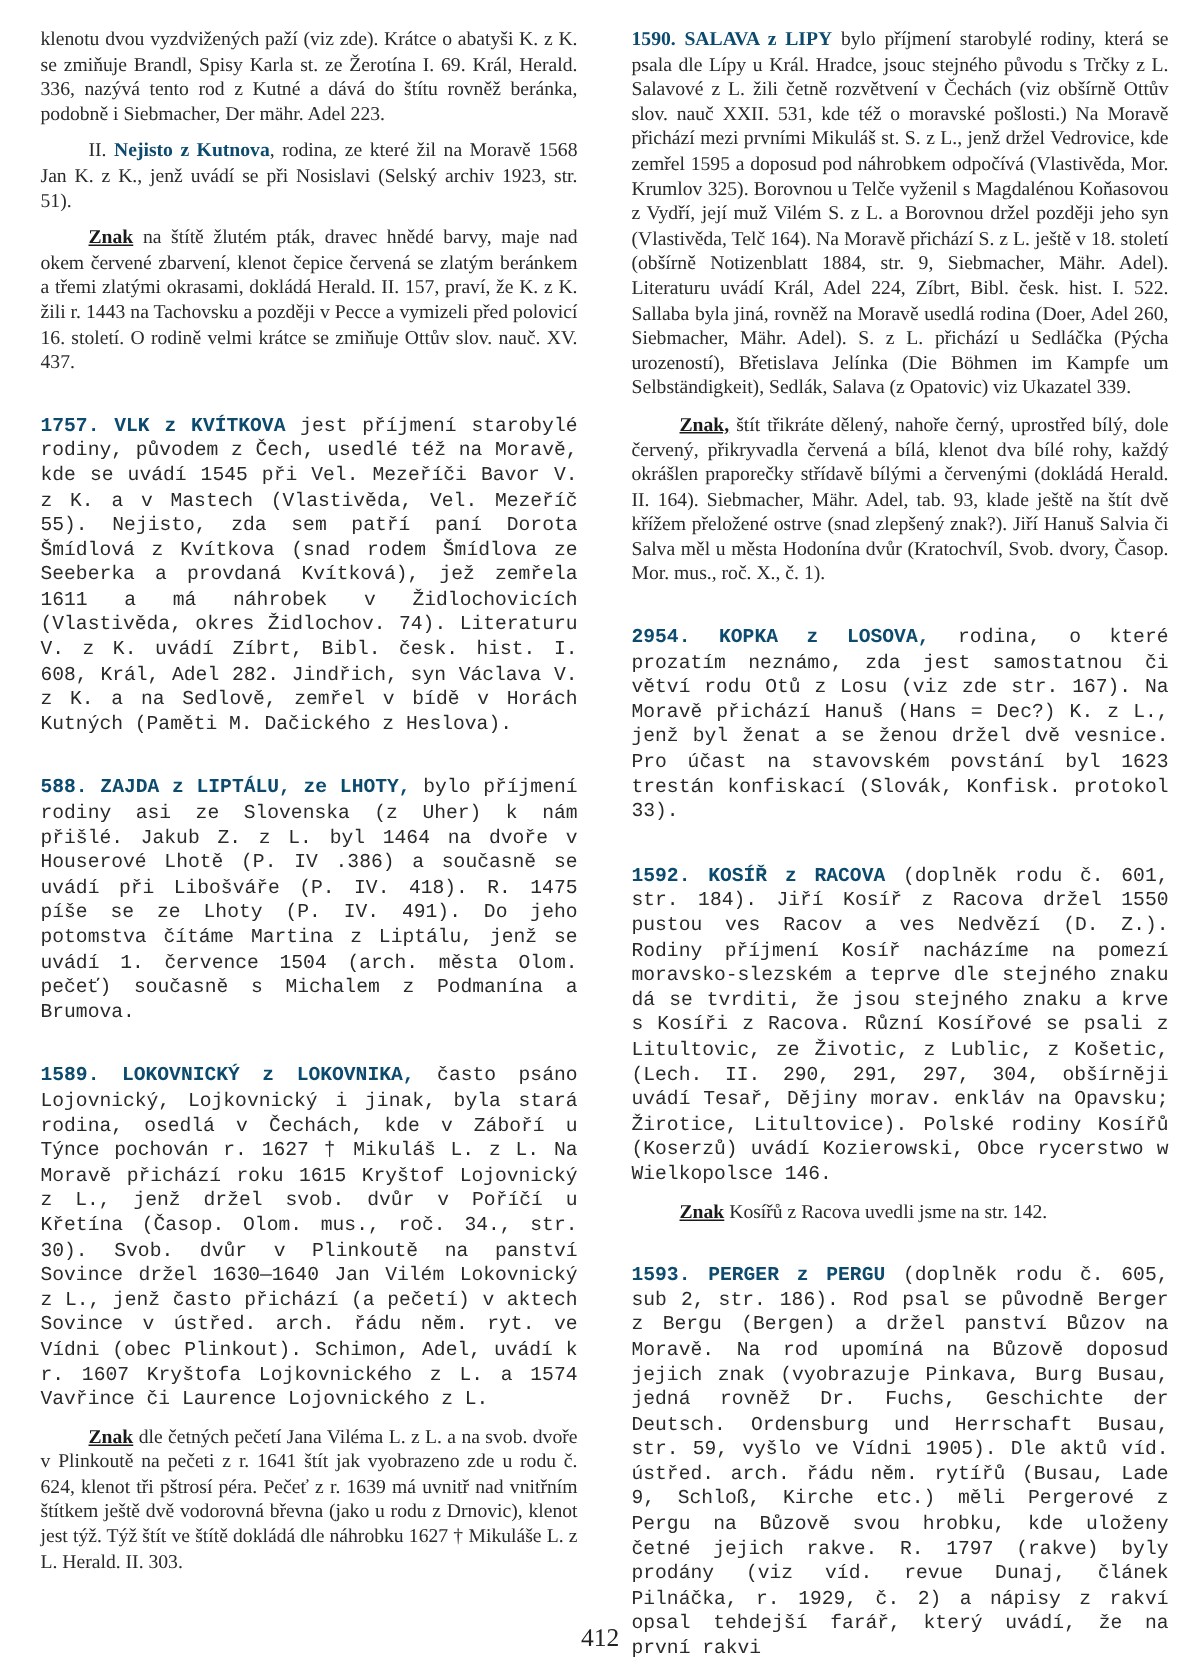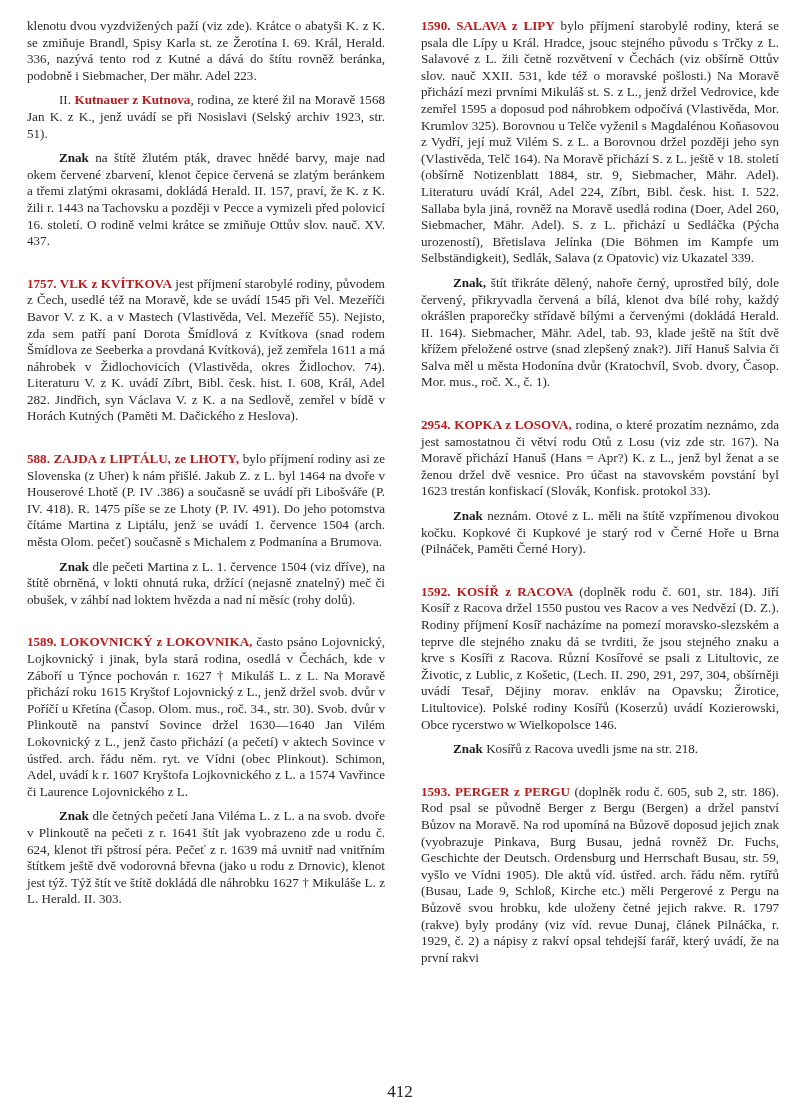--- a/index.html
+++ b/index.html
@@ -5,51 +5,49 @@
   html, body { margin: 0; padding: 0; background: #ffffff; }
   body { width: 800px; height: 1120px; position: relative; overflow: hidden;
          font-family: "Liberation Serif", "DejaVu Serif", serif; color: #2a2a2a; }
   .col { position: absolute; top: 18px; width: 358px; font-size: 13.1px; line-height: 16.6px;
          text-align: justify; hyphens: manual; }
   .col.left { left: 27px; }
   .col.right { left: 421px; width: 358px; }
   p { margin: 0; }
   .indent { text-indent: 32px; }
   .gap-s { margin-top: 8px; }
-  .gap-l { margin-top: 26px; }
-  .entry-head { font-weight: bold; color: #b91c1c; }
-  .znak { font-weight: bold; color: #1a1a1a; }
+  .gap-l { margin-top: 26px; font-family: Liberation Mono, monospace; }
+  .entry-head { font-weight: bold; color: #0c4a6e; }
+  .znak { font-weight: bold; color: #1a1a1a; text-decoration: underline; }
   .page-num { position: absolute; top: 1082px; left: 0; width: 800px; text-align: center;
               font-size: 17px; color: #222; }
 </style>
 </head>
 <body>
 
 <div class="col left">
   <p>klenotu dvou vyzdvižených paží (viz zde). Krátce o abatyši K. z K. se zmiňuje Brandl, Spisy Karla st. ze Žerotína I. 69. Král, Herald. 336, nazývá tento rod z Kutné a dává do štítu rovněž beránka, podobně i Siebmacher, Der mähr. Adel 223.</p>
 
-  <p class="indent gap-s"><span>II. </span><span class="entry-head">Kutnauer z Kutnova</span><span>, rodina, ze které žil na Moravě 1568 Jan K. z K., jenž uvádí se při Nosislavi (Selský archiv 1923, str. 51).</span></p>
+  <p class="indent gap-s"><span>II. </span><span class="entry-head">Nejisto z Kutnova</span><span>, rodina, ze které žil na Moravě 1568 Jan K. z K., jenž uvádí se při Nosislavi (Selský archiv 1923, str. 51).</span></p>
 
   <p class="indent gap-s"><span class="znak">Znak</span><span> na štítě žlutém pták, dravec hnědé barvy, maje nad okem červené zbarvení, klenot čepice červená se zlatým beránkem a třemi zlatými okrasami, dokládá Herald. II. 157, praví, že K. z K. žili r. 1443 na Tachovsku a později v Pecce a vymizeli před polovicí 16. století. O rodině velmi krátce se zmiňuje Ottův slov. nauč. XV. 437.</span></p>
 
   <p class="gap-l"><span class="entry-head">1757. VLK z KVÍTKOVA</span><span> jest příjmení starobylé rodiny, původem z Čech, usedlé též na Moravě, kde se uvádí 1545 při Vel. Mezeříči Bavor V. z K. a v Mastech (Vlastivěda, Vel. Mezeříč 55). Nejisto, zda sem patří paní Dorota Šmídlová z Kvítkova (snad rodem Šmídlova ze Seeberka a provdaná Kvítková), jež zemřela 1611 a má náhrobek v Židlochovicích (Vlastivěda, okres Židlochov. 74). Literaturu V. z K. uvádí Zíbrt, Bibl. česk. hist. I. 608, Král, Adel 282. Jindřich, syn Václava V. z K. a na Sedlově, zemřel v bídě v Horách Kutných (Paměti M. Dačického z Heslova).</span></p>
 
   <p class="gap-l"><span class="entry-head">588. ZAJDA z LIPTÁLU, ze LHOTY,</span><span> bylo příjmení rodiny asi ze Slovenska (z Uher) k nám přišlé. Jakub Z. z L. byl 1464 na dvoře v Houserové Lhotě (P. IV .386) a současně se uvádí při Libošváře (P. IV. 418). R. 1475 píše se ze Lhoty (P. IV. 491). Do jeho potomstva čítáme Martina z Liptálu, jenž se uvádí 1. července 1504 (arch. města Olom. pečeť) současně s Michalem z Podmanína a Brumova.</span></p>
-  <p class="indent gap-s"><span class="znak">Znak</span><span> dle pečeti Martina z L. 1. července 1504 (viz dříve), na štítě obrněná, v lokti ohnutá ruka, držící (nejasně znatelný) meč či obušek, v záhbí nad loktem hvězda a nad ní měsíc (rohy dolů).</span></p>
 
   <p class="gap-l"><span class="entry-head">1589. LOKOVNICKÝ z LOKOVNIKA,</span><span> často psáno Lojovnický, Lojkovnický i jinak, byla stará rodina, osedlá v Čechách, kde v Záboří u Týnce pochován r. 1627 † Mikuláš L. z L. Na Moravě přichází roku 1615 Kryštof Lojovnický z L., jenž držel svob. dvůr v Poříčí u Křetína (Časop. Olom. mus., roč. 34., str. 30). Svob. dvůr v Plinkoutě na panství Sovince držel 1630—1640 Jan Vilém Lokovnický z L., jenž často přichází (a pečetí) v aktech Sovince v ústřed. arch. řádu něm. ryt. ve Vídni (obec Plinkout). Schimon, Adel, uvádí k r. 1607 Kryštofa Lojkovnického z L. a 1574 Vavřince či Laurence Lojovnického z L.</span></p>
   <p class="indent gap-s"><span class="znak">Znak</span><span> dle četných pečetí Jana Viléma L. z L. a na svob. dvoře v Plinkoutě na pečeti z r. 1641 štít jak vyobrazeno zde u rodu č. 624, klenot tři pštrosí péra. Pečeť z r. 1639 má uvnitř nad vnitřním štítkem ještě dvě vodorovná břevna (jako u rodu z Drnovic), klenot jest týž. Týž štít ve štítě dokládá dle náhrobku 1627 † Mikuláše L. z L. Herald. II. 303.</span></p>
 </div>
 
 <div class="col right">
   <p><span class="entry-head">1590. SALAVA z LIPY</span><span> bylo příjmení starobylé rodiny, která se psala dle Lípy u Král. Hradce, jsouc stejného původu s Trčky z L. Salavové z L. žili četně rozvětvení v Čechách (viz obšírně Ottův slov. nauč XXII. 531, kde též o moravské pošlosti.) Na Moravě přichází mezi prvními Mikuláš st. S. z L., jenž držel Vedrovice, kde zemřel 1595 a doposud pod náhrobkem odpočívá (Vlastivěda, Mor. Krumlov 325). Borovnou u Telče vyženil s Magdalénou Koňasovou z Vydří, její muž Vilém S. z L. a Borovnou držel později jeho syn (Vlastivěda, Telč 164). Na Moravě přichází S. z L. ještě v 18. století (obšírně Notizenblatt 1884, str. 9, Siebmacher, Mähr. Adel). Literaturu uvádí Král, Adel 224, Zíbrt, Bibl. česk. hist. I. 522. Sallaba byla jiná, rovněž na Moravě usedlá rodina (Doer, Adel 260, Siebmacher, Mähr. Adel). S. z L. přichází u Sedláčka (Pýcha urozeností), Břetislava Jelínka (Die Böhmen im Kampfe um Selbständigkeit), Sedlák, Salava (z Opatovic) viz Ukazatel 339.</span></p>
   <p class="indent gap-s"><span class="znak">Znak,</span><span> štít třikráte dělený, nahoře černý, uprostřed bílý, dole červený, přikryvadla červená a bílá, klenot dva bílé rohy, každý okrášlen praporečky střídavě bílými a červenými (dokládá Herald. II. 164). Siebmacher, Mähr. Adel, tab. 93, klade ještě na štít dvě křížem přeložené ostrve (snad zlepšený znak?). Jiří Hanuš Salvia či Salva měl u města Hodonína dvůr (Kratochvíl, Svob. dvory, Časop. Mor. mus., roč. X., č. 1).</span></p>
 
-  <p class="gap-l"><span class="entry-head">2954. KOPKA z LOSOVA,</span><span> rodina, o které prozatím neznámo, zda jest samostatnou či větví rodu Otů z Losu (viz zde str. 167). Na Moravě přichází Hanuš (Hans = Apr?) K. z L., jenž byl ženat a se ženou držel dvě vesnice. Pro účast na stavovském povstání byl 1623 trestán konfiskací (Slovák, Konfisk. protokol 33).</span></p>
-  <p class="indent gap-s"><span class="znak">Znak</span><span> neznám. Otové z L. měli na štítě vzpřímenou divokou kočku. Kopkové či Kupkové je starý rod v Černé Hoře u Brna (Pilnáček, Paměti Černé Hory).</span></p>
+  <p class="gap-l"><span class="entry-head">2954. KOPKA z LOSOVA,</span><span> rodina, o které prozatím neznámo, zda jest samostatnou či větví rodu Otů z Losu (viz zde str. 167). Na Moravě přichází Hanuš (Hans = Dec?) K. z L., jenž byl ženat a se ženou držel dvě vesnice. Pro účast na stavovském povstání byl 1623 trestán konfiskací (Slovák, Konfisk. protokol 33).</span></p>
 
   <p class="gap-l"><span class="entry-head">1592. KOSÍŘ z RACOVA</span><span> (doplněk rodu č. 601, str. 184). Jiří Kosíř z Racova držel 1550 pustou ves Racov a ves Nedvězí (D. Z.). Rodiny příjmení Kosíř nacházíme na pomezí moravsko-slezském a teprve dle stejného znaku dá se tvrditi, že jsou stejného znaku a krve s Kosíři z Racova. Různí Kosířové se psali z Litultovic, ze Životic, z Lublic, z Košetic, (Lech. II. 290, 291, 297, 304, obšírněji uvádí Tesař, Dějiny morav. enkláv na Opavsku; Žirotice, Litultovice). Polské rodiny Kosířů (Koserzů) uvádí Kozierowski, Obce rycerstwo w Wielkopolsce 146.</span></p>
-  <p class="indent gap-s"><span class="znak">Znak</span><span> Kosířů z Racova uvedli jsme na str. 218.</span></p>
+  <p class="indent gap-s"><span class="znak">Znak</span><span> Kosířů z Racova uvedli jsme na str. 142.</span></p>
 
   <p class="gap-l"><span class="entry-head">1593. PERGER z PERGU</span><span> (doplněk rodu č. 605, sub 2, str. 186). Rod psal se původně Berger z Bergu (Bergen) a držel panství Bůzov na Moravě. Na rod upomíná na Bůzově doposud jejich znak (vyobrazuje Pinkava, Burg Busau, jedná rovněž Dr. Fuchs, Geschichte der Deutsch. Ordensburg und Herrschaft Busau, str. 59, vyšlo ve Vídni 1905). Dle aktů víd. ústřed. arch. řádu něm. rytířů (Busau, Lade 9, Schloß, Kirche etc.) měli Pergerové z Pergu na Bůzově svou hrobku, kde uloženy četné jejich rakve. R. 1797 (rakve) byly prodány (viz víd. revue Dunaj, článek Pilnáčka, r. 1929, č. 2) a nápisy z rakví opsal tehdejší farář, který uvádí, že na první rakvi</span></p>
 </div>
 
 <div class="page-num">412</div>
 
 </body></html>

